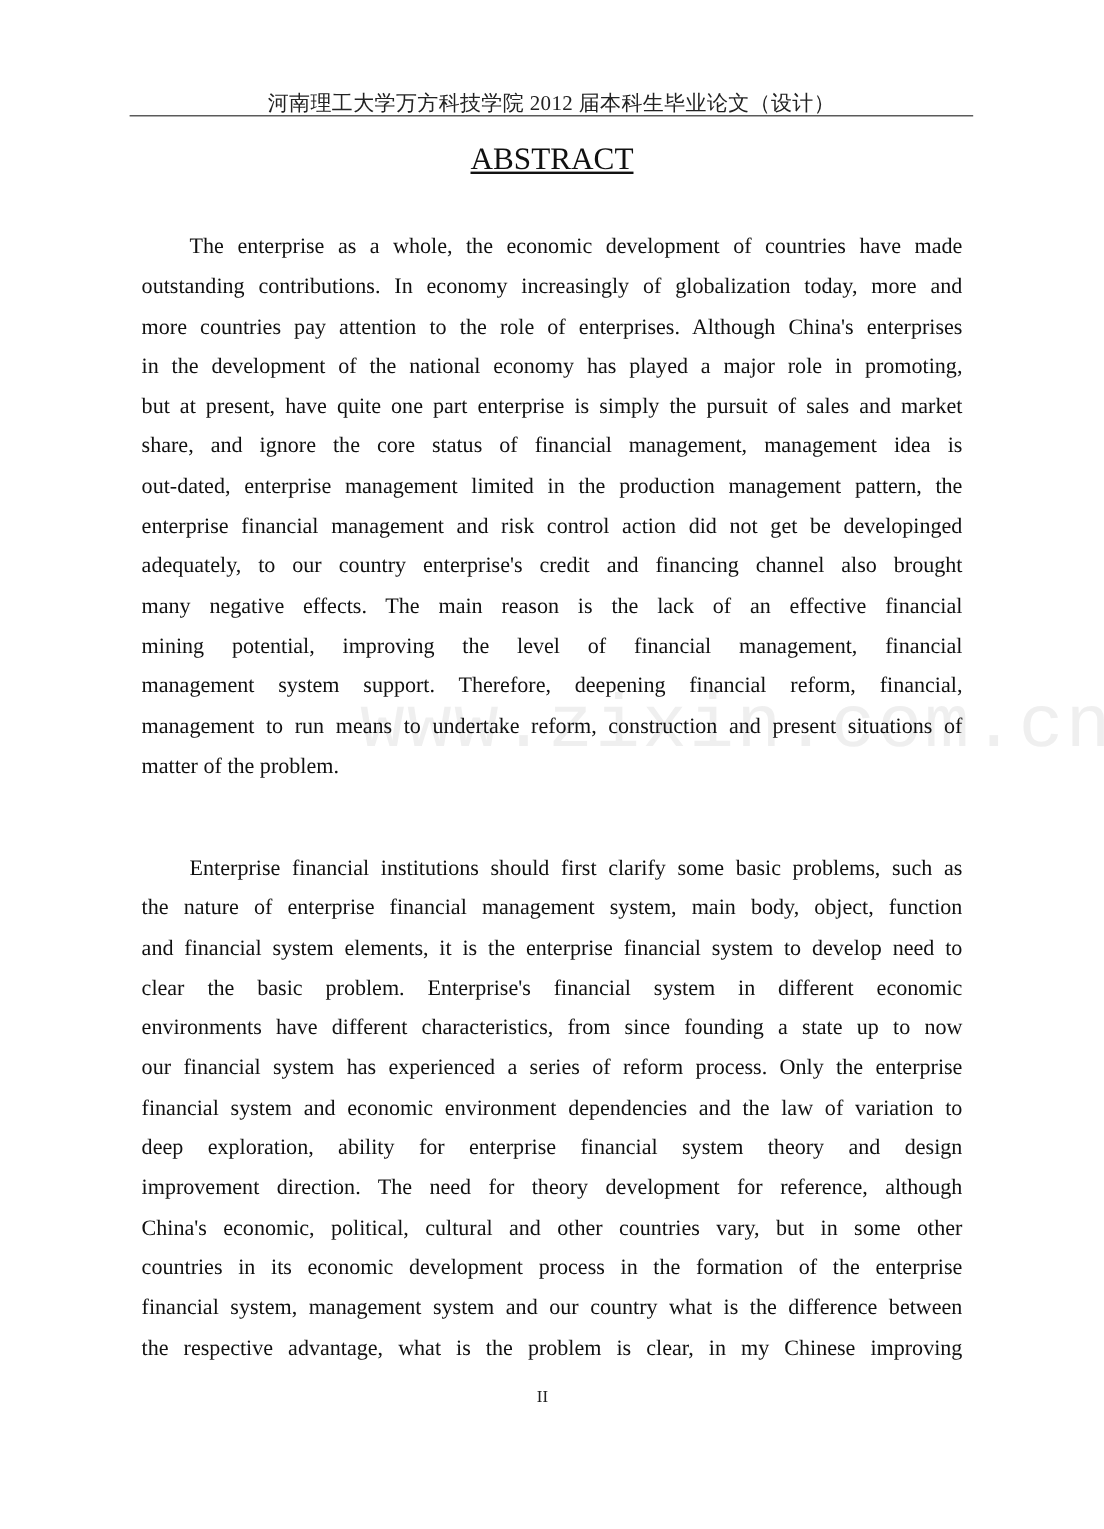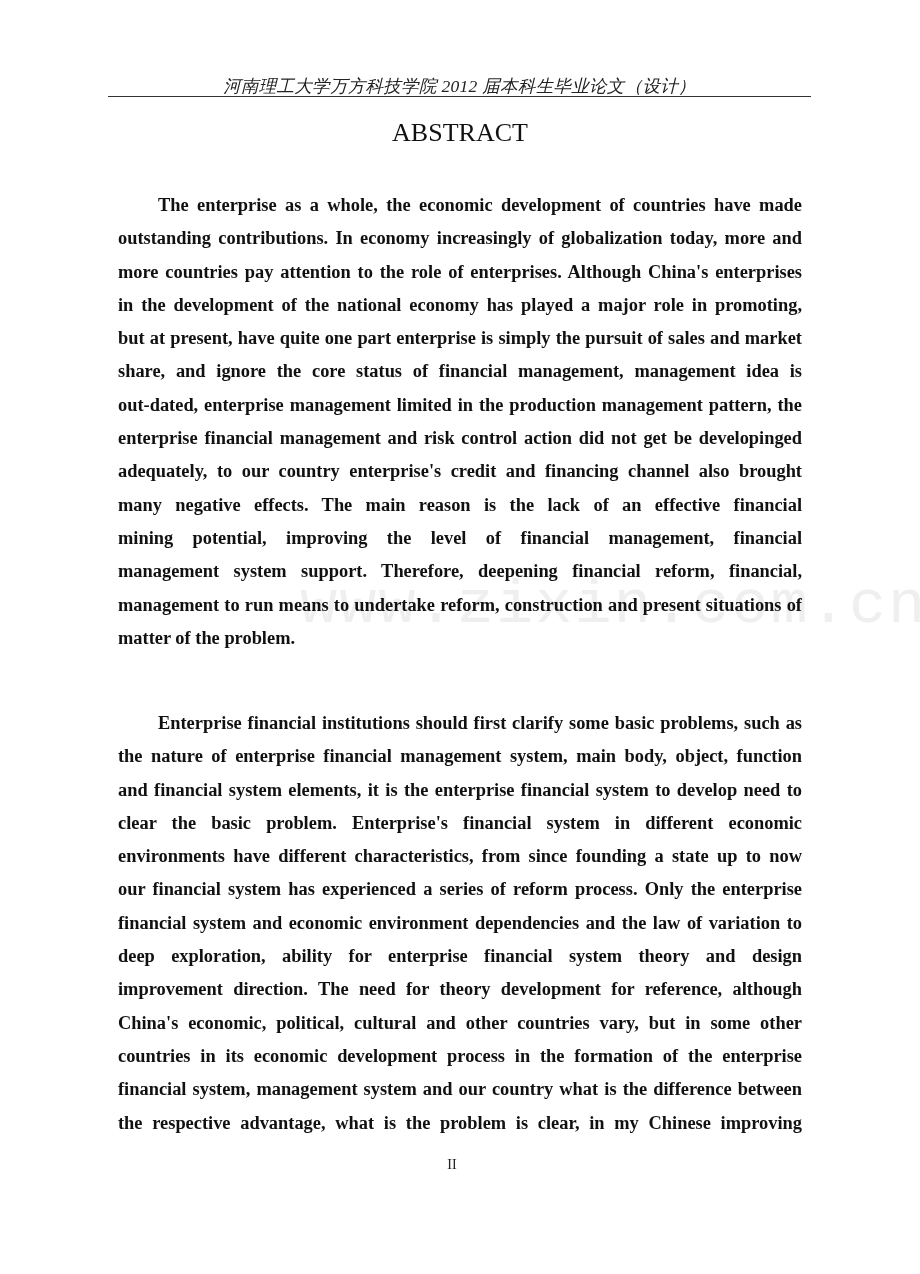--- a/index.html
+++ b/index.html
@@ -1,26 +1,26 @@
 <!DOCTYPE html>
 <html><head>
   <meta charset="utf-8">
   <style>
     html, body { margin: 0; padding: 0; background: #ffffff; }
     body { width: 920px; height: 1274px; position: relative; overflow: hidden;
            font-family: "Liberation Serif", "DejaVu Serif", serif; color: #111; }
     .header { position: absolute; left: 108px; top: 74px; width: 703px; text-align: center;
-              font-size: 17.5px; color: #222; letter-spacing: 0.3px; font-style: italic; }
+              font-size: 17.5px; color: #222; letter-spacing: 0.3px; }
     .header-rule { position: absolute; left: 108px; top: 96px; width: 703px; height: 0;
                    border-top: 1.5px solid #333; }
     .title { position: absolute; left: 0; top: 118px; width: 920px; text-align: center;
-             font-size: 26px; color: #111; }
+             font-size: 26px; color: #111; text-decoration: underline; }
     .para { position: absolute; left: 118px; width: 684px; font-size: 18.4px; }
     .line { height: 33.3px; line-height: 33.3px; white-space: nowrap; text-align: justify;
-            text-align-last: justify; overflow: visible; font-weight: bold; }
+            text-align-last: justify; overflow: visible; }
     .line.first { text-indent: 40px; }
     .line.last { text-align: left; text-align-last: left; }
     #p1 { top: 189px; }
     #p2 { top: 707px; }
     .watermark { position: absolute; left: 300px; top: 570px; font-family: Liberation Mono, monospace;
                  font-size: 62px; color: rgba(180,180,180,0.22); letter-spacing: 2px; pointer-events: none; }
     .page-number { position: absolute; left: 0; top: 1157px; width: 904px; text-align: center;
                    font-size: 14px; color: #222; }
   </style>
 </head>

